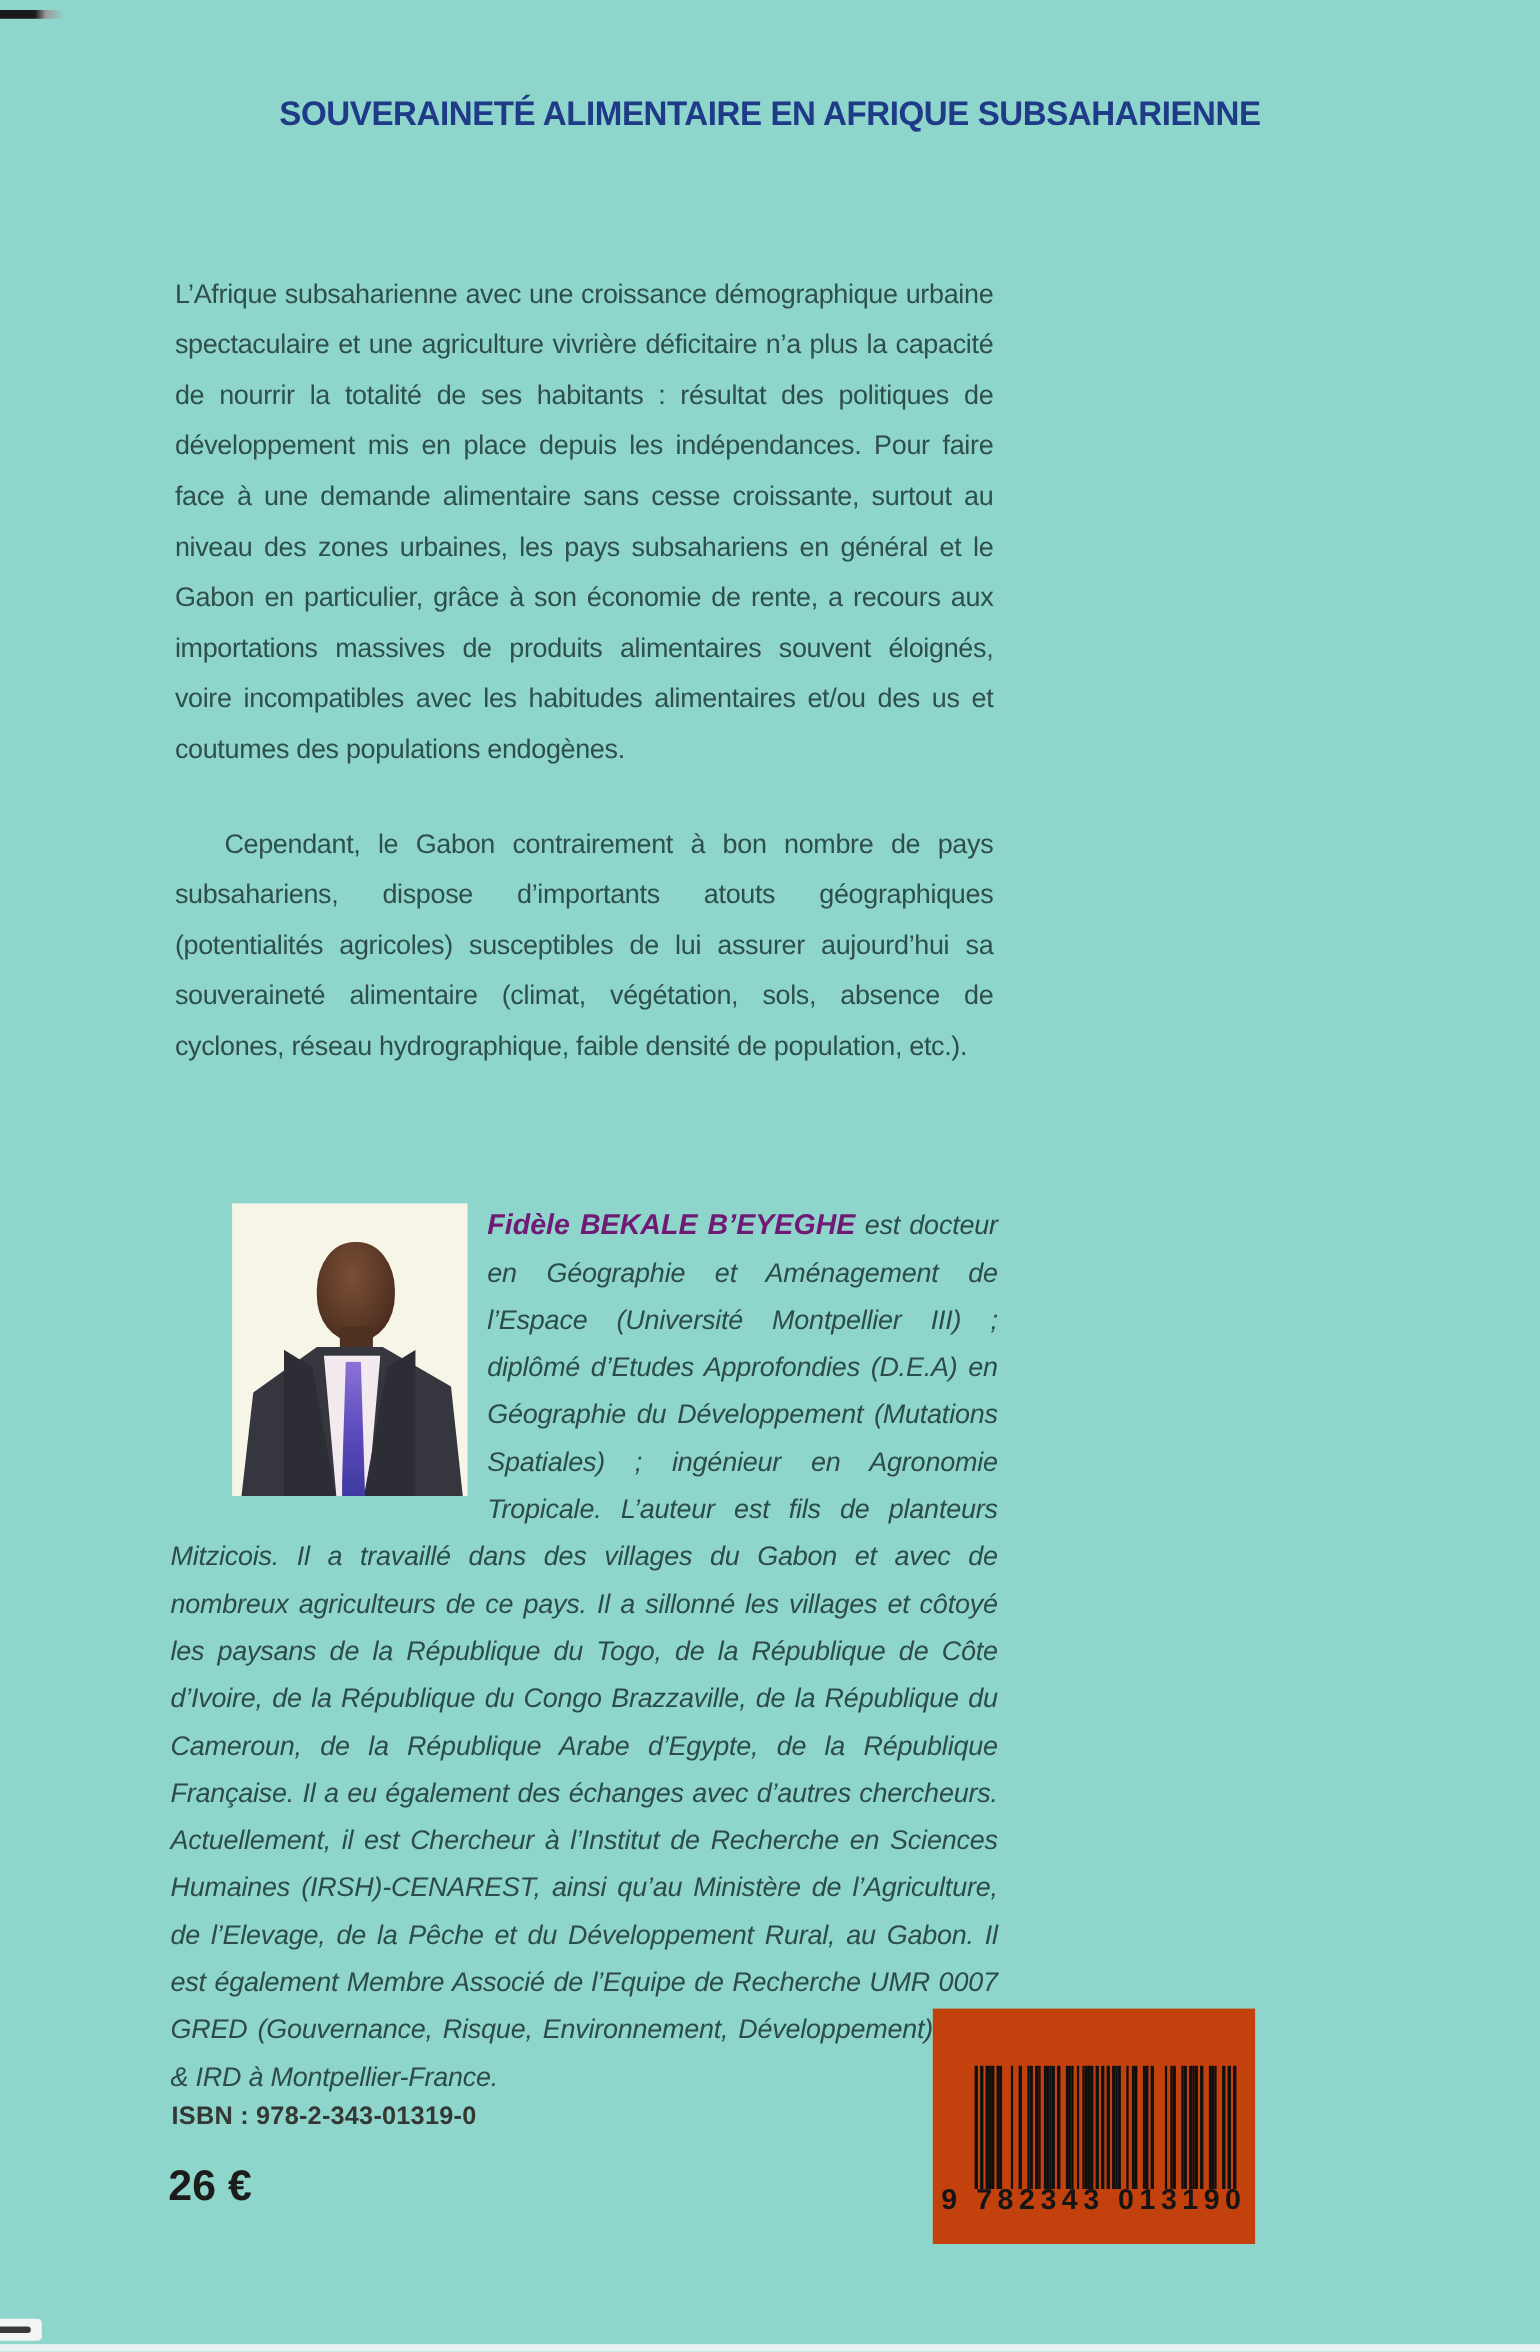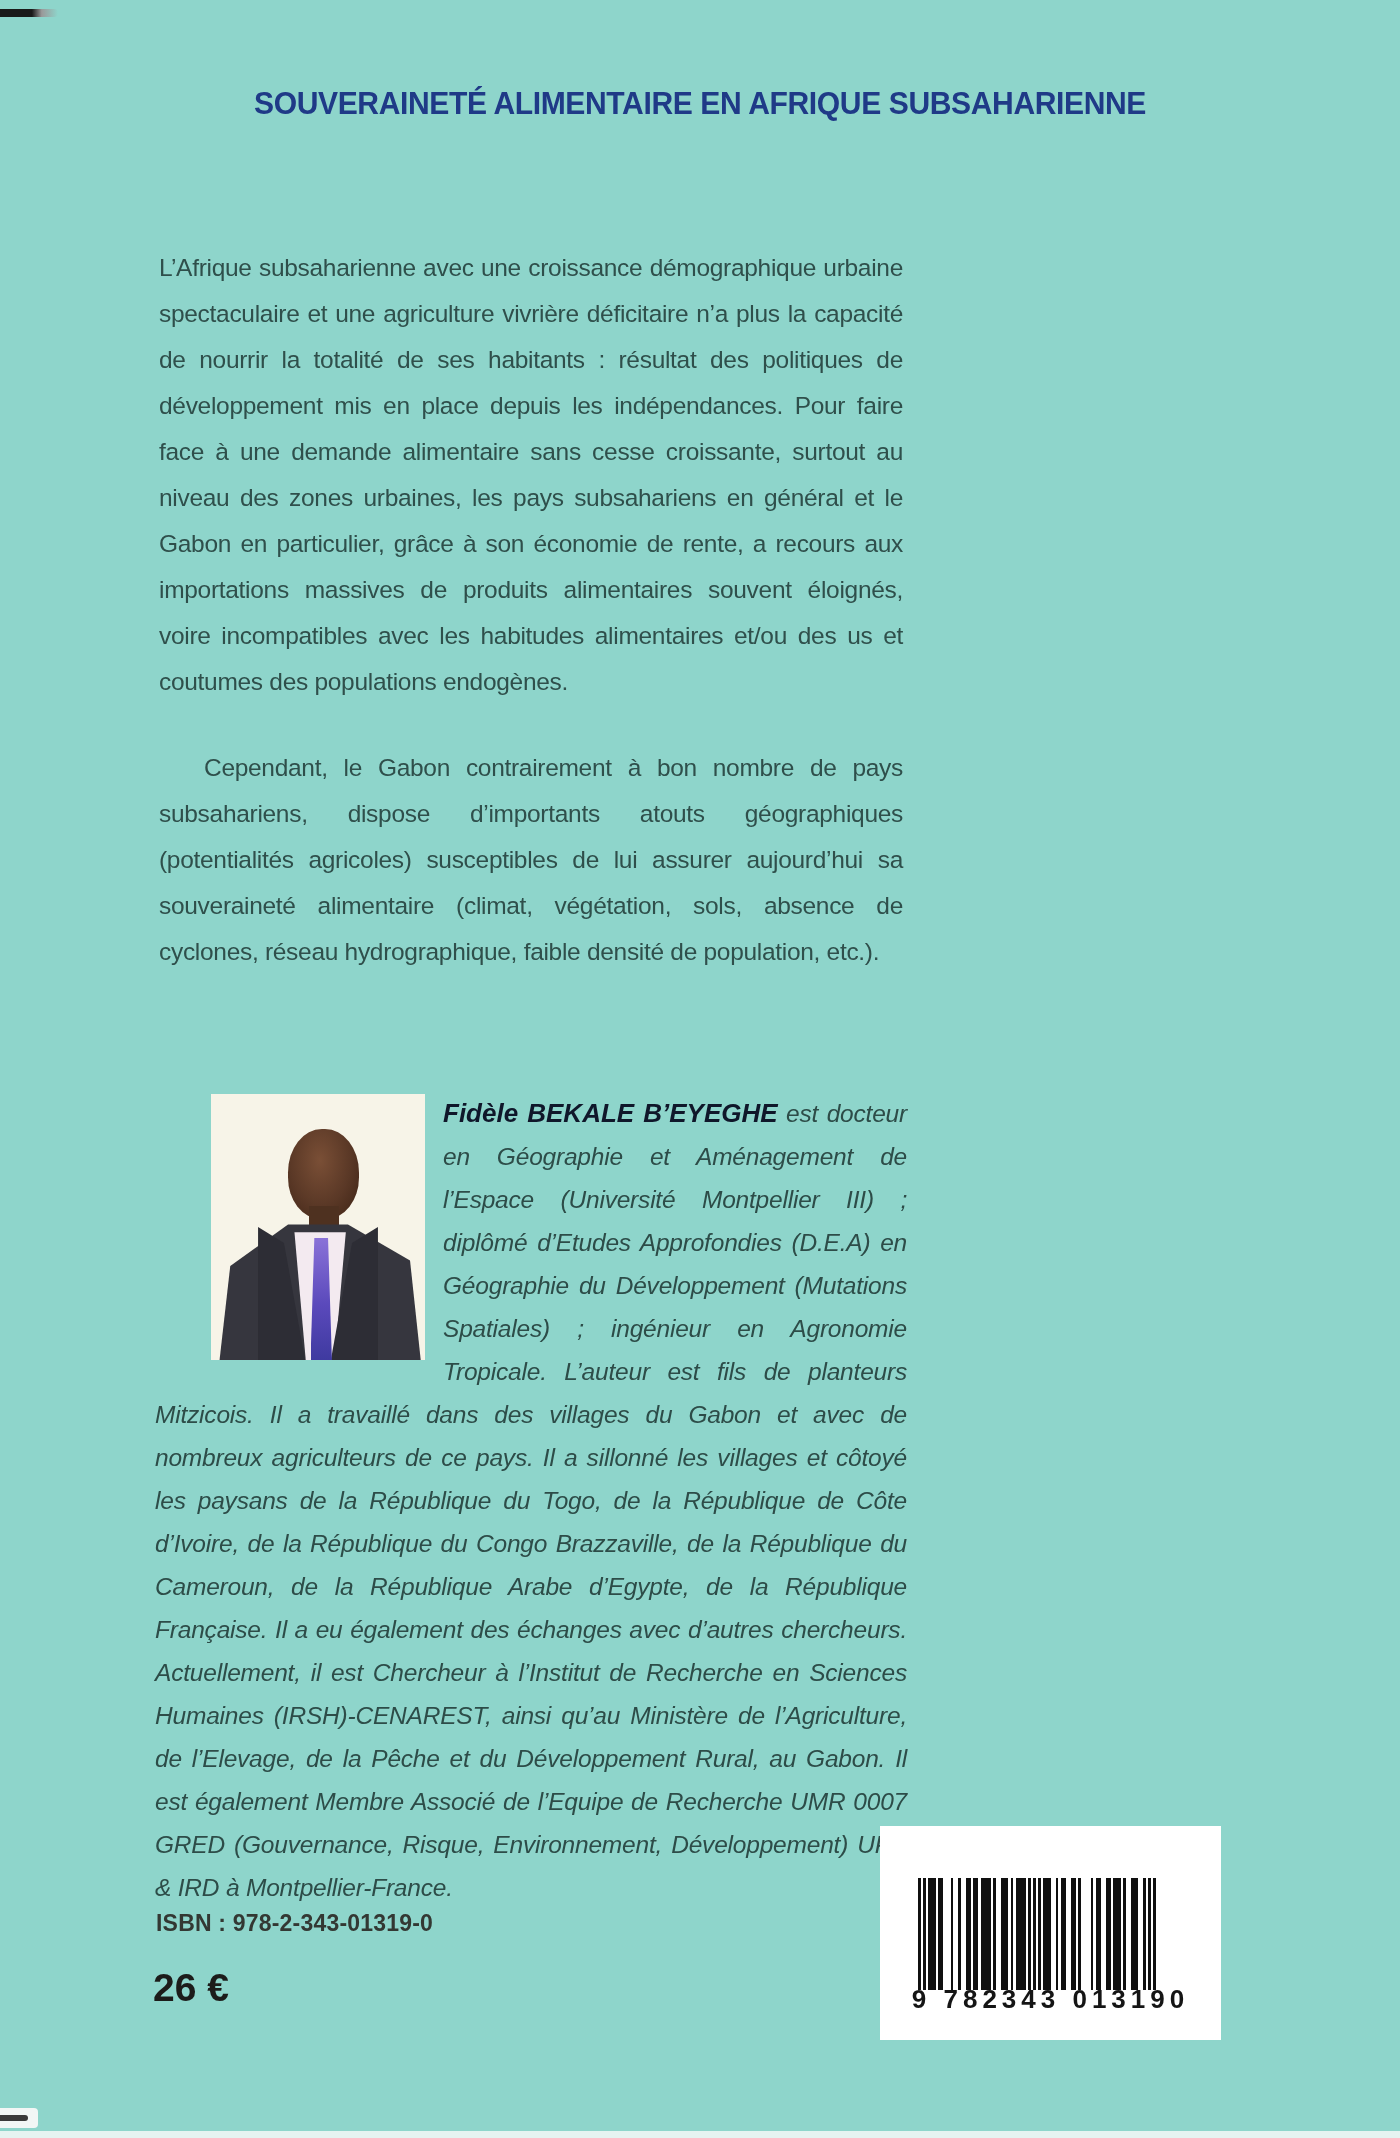--- a/index.html
+++ b/index.html
@@ -39,21 +39,21 @@
     position:absolute;top:1092px;left:155px;width:752px;
     color:#2d4c48;
   }
   .bio-text{
     margin:0;
     font-size:24.5px;line-height:43px;letter-spacing:-0.2px;
     font-style:italic;text-align:justify;
   }
   .bio-text .author-name{
     font-style:italic;font-weight:bold;
-    font-size:26px;color:#0f172a;letter-spacing:0;
+    font-size:26px;color:#701a75;letter-spacing:0;
   }
   
   .photo{
     float:left;
     width:214px;height:266px;
     margin:2px 18px 6px 56px;
     background:#f7f4e8;
     position:relative;overflow:hidden;
   }
   .photo .head{
@@ -93,23 +93,23 @@
   
   .isbn{
     position:absolute;top:1910px;left:156px;
     font-size:23px;font-weight:bold;color:#333833;letter-spacing:0.2px;
   }
   .price{
     position:absolute;top:1966px;left:153px;
     font-size:39px;font-weight:bold;color:#1c1c1a;
   }
   .barcode-box{
-    position:absolute;top:1826px;left:880px;
-    width:341px;height:214px;
-    background:#ffffff;
+    position:absolute;top:1826px;left:848px;
+    width:293px;height:214px;
+    background:#c2410c;
   }
   .bars{
     display:flex;
     position:absolute;top:52px;left:38px;
   }
   .bar{width:2.5px;height:112px;background:transparent;display:block;}
   .bar.on{background:#101010;}
   .digits{
     position:absolute;top:158px;left:0;width:100%;
     text-align:center;

